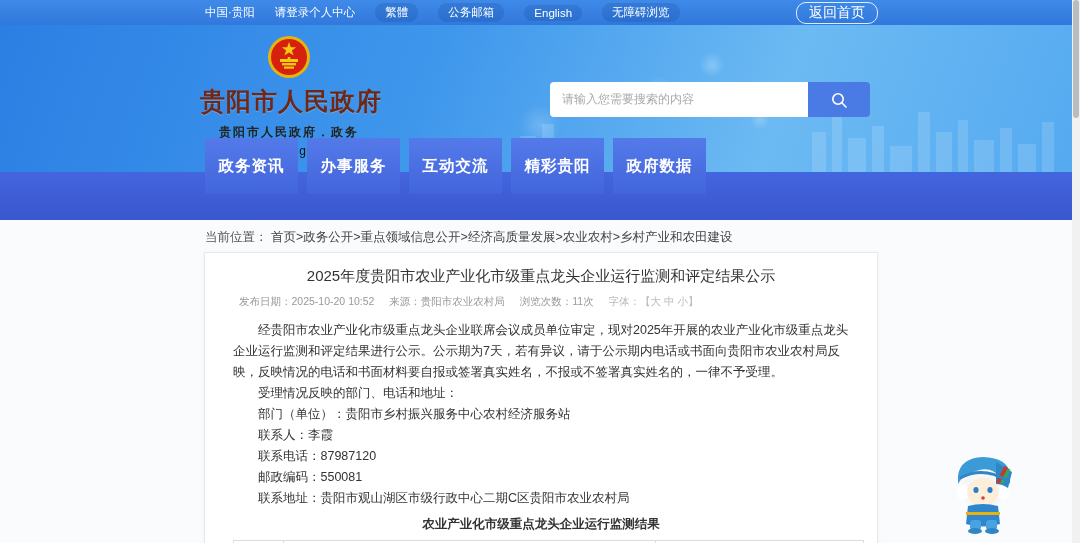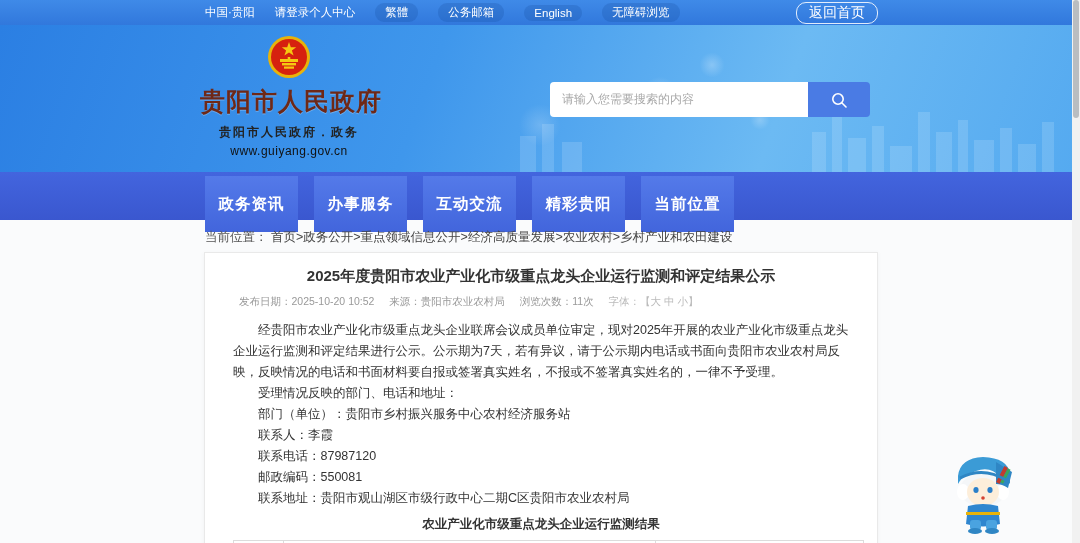--- a/index.html
+++ b/index.html
@@ -64,39 +64,39 @@
     position:absolute; left:550px; top:99px; display:flex; gap:15px;
     font-size:11.5px; color:#fff; white-space:nowrap;
   }
   .hot-row .hot-link { cursor:pointer; }
 
   
   .navbar {
     position:absolute; top:172px; left:0; width:1072px; height:48px;
     background:linear-gradient(180deg,#4365de 0%,#3a57cf 100%);
   }
-  .nav-tabs { position:absolute; left:205px; top:-56px; margin-top:60px; width:673px; height:56px; display:flex; gap:16px; align-items:flex-end; }
+  .nav-tabs { position:absolute; left:205px; top:-56px; margin-top:22px; width:673px; height:56px; display:flex; gap:9px; align-items:flex-end; }
   .nav-tab {
     width:93px; height:56px; display:flex; align-items:center; justify-content:center;
     background:linear-gradient(180deg,#547ae9 0%,#4265dc 100%);
     color:#fff; font-size:15.5px; font-weight:bold; letter-spacing:1px; cursor:pointer;
   }
   .nav-tab.active { height:60px; background:linear-gradient(180deg,#35d6a2 0%,#23bd89 100%); }
 
   
   .breadcrumb { position:absolute; left:205px; top:229px; font-size:12.5px; color:#555; }
   .breadcrumb .crumb-path { color:#444; cursor:pointer; }
 
   
   .card {
     position:absolute; left:204px; top:252px; width:674px; height:340px;
     background:#fff; border:1px solid #e9e9e9; box-shadow:0 1px 5px rgba(0,0,0,0.04);
     padding:0 28px;
   }
-  .article-title { margin-top:14px; text-align:center; font-size:15px; font-weight:bold; color:#333; }
+  .article-title { margin-top:14px; text-align:center; font-size:15px; font-weight:normal; color:#333; }
   .article-meta { margin-top:9px; text-align:left; font-size:10.5px; color:#999; }
   .article-meta span { margin:0 6px; }
   .article-meta .font-seg { color:#bbb; }
   .article-body { margin-top:11px; font-size:12.5px; color:#333; line-height:21px; }
   .article-body p { text-indent:2em; }
   .table-title { margin-top:7px; text-align:center; font-size:12.5px; font-weight:bold; color:#333; }
   .result-table { width:631px; margin:7px auto 0 auto; border-collapse:collapse; font-size:12px; color:#333; }
   .result-table th, .result-table td {
     border:1px solid #dcdcdc; text-align:center; font-weight:normal;
   }
@@ -172,21 +172,21 @@
   </div>
 
 </div>
 
 <div class="navbar">
   <div class="nav-tabs">
     <div class="nav-tab">政务资讯</div>
     <div class="nav-tab">办事服务</div>
     <div class="nav-tab">互动交流</div>
     <div class="nav-tab">精彩贵阳</div>
-    <div class="nav-tab">当前位置</div>
+    <div class="nav-tab">政府数据</div>
   </div>
 </div>
 
 <div class="breadcrumb">
   <span>当前位置：</span>
   <span class="crumb-path">首页&gt;政务公开&gt;重点领域信息公开&gt;经济高质量发展&gt;农业农村&gt;乡村产业和农田建设</span>
 </div>
 
 <div class="card">
   <div class="article-title">2025年度贵阳市农业产业化市级重点龙头企业运行监测和评定结果公示</div>

